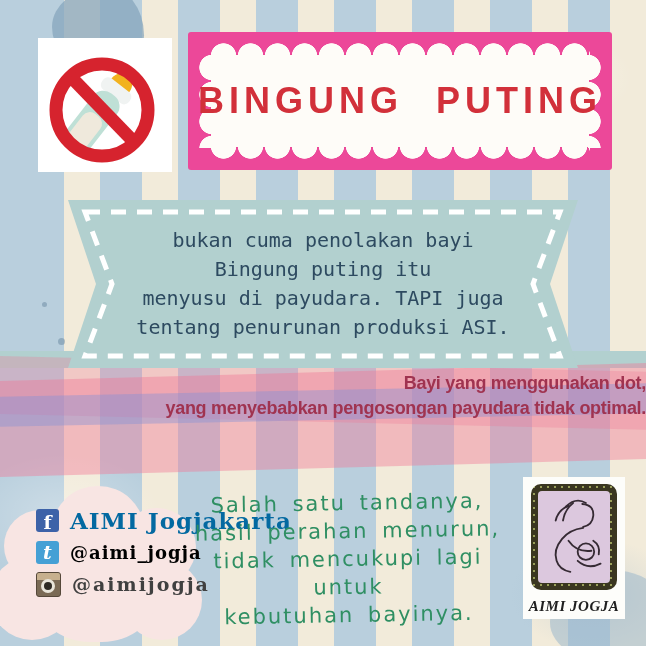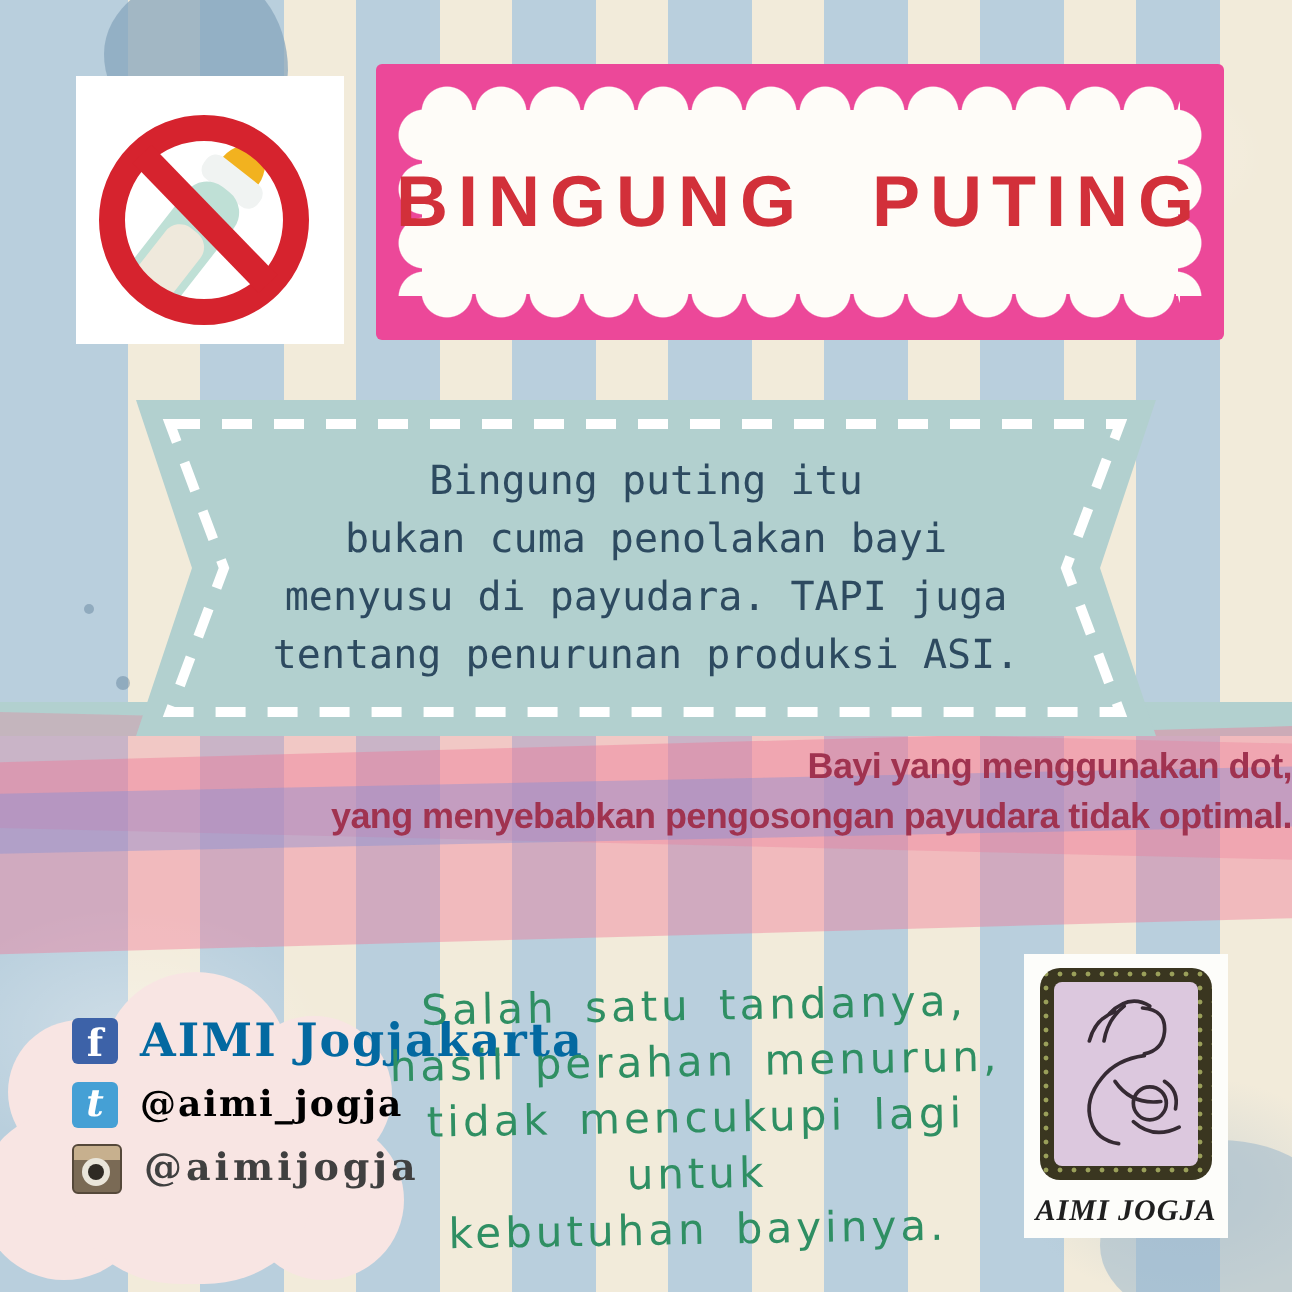--- a/index.html
+++ b/index.html
@@ -141,21 +141,21 @@
   
   .note {
     position:absolute; left:178px; top:489px; width:340px; z-index:4;
     text-align:center; color:#2f8f63; font-size:21px; line-height:28px;
     letter-spacing:2px; word-spacing:5px; transform:rotate(-1deg);
     font-family:"DejaVu Sans", sans-serif;
   }
 
   
   .aimi-card {
-    position:absolute; left:512px; top:477px; width:102px; height:142px;
+    position:absolute; left:523px; top:477px; width:102px; height:142px;
     background:#fdfdfa; z-index:4; text-align:center;
   }
   .logo-frame {
     position:absolute; left:8px; top:7px; width:86px; height:106px;
     background:#3a3620; border-radius:10px;
     background-image: radial-gradient(circle 1.2px at 3px 3px, #9aa05a 0 1px, rgba(0,0,0,0) 1.4px);
     background-size:7px 7px;
   }
   .logo-inner {
     position:absolute; inset:7px; background:#dcc8de; border-radius:4px;
@@ -202,22 +202,22 @@
   </div>
 
   <div class="teal-underband"></div>
 
   <div class="ribbon">
     <svg width="510" height="168" viewBox="0 0 510 168">
       <polygon points="0,0 510,0 482,84 510,168 0,168 28,84" fill="#b2d0cf"></polygon>
       <polygon points="17,12 492,12 465,84 492,156 17,156 44,84" fill="none" stroke="#ffffff" stroke-width="5" stroke-dasharray="15 11"></polygon>
     </svg>
     <div class="ribbon-text">
+      <div>bukan cuma penolakan bayi</div>
       <div>Bingung puting itu</div>
-      <div>bukan cuma penolakan bayi</div>
       <div>menyusu di payudara. TAPI juga</div>
       <div>tentang penurunan produksi ASI.</div>
     </div>
   </div>
 
   <div class="band band-pink1"></div>
   <div class="band band-pink2"></div>
   <div class="band band-lav"></div>
 
   <div class="body-text">

